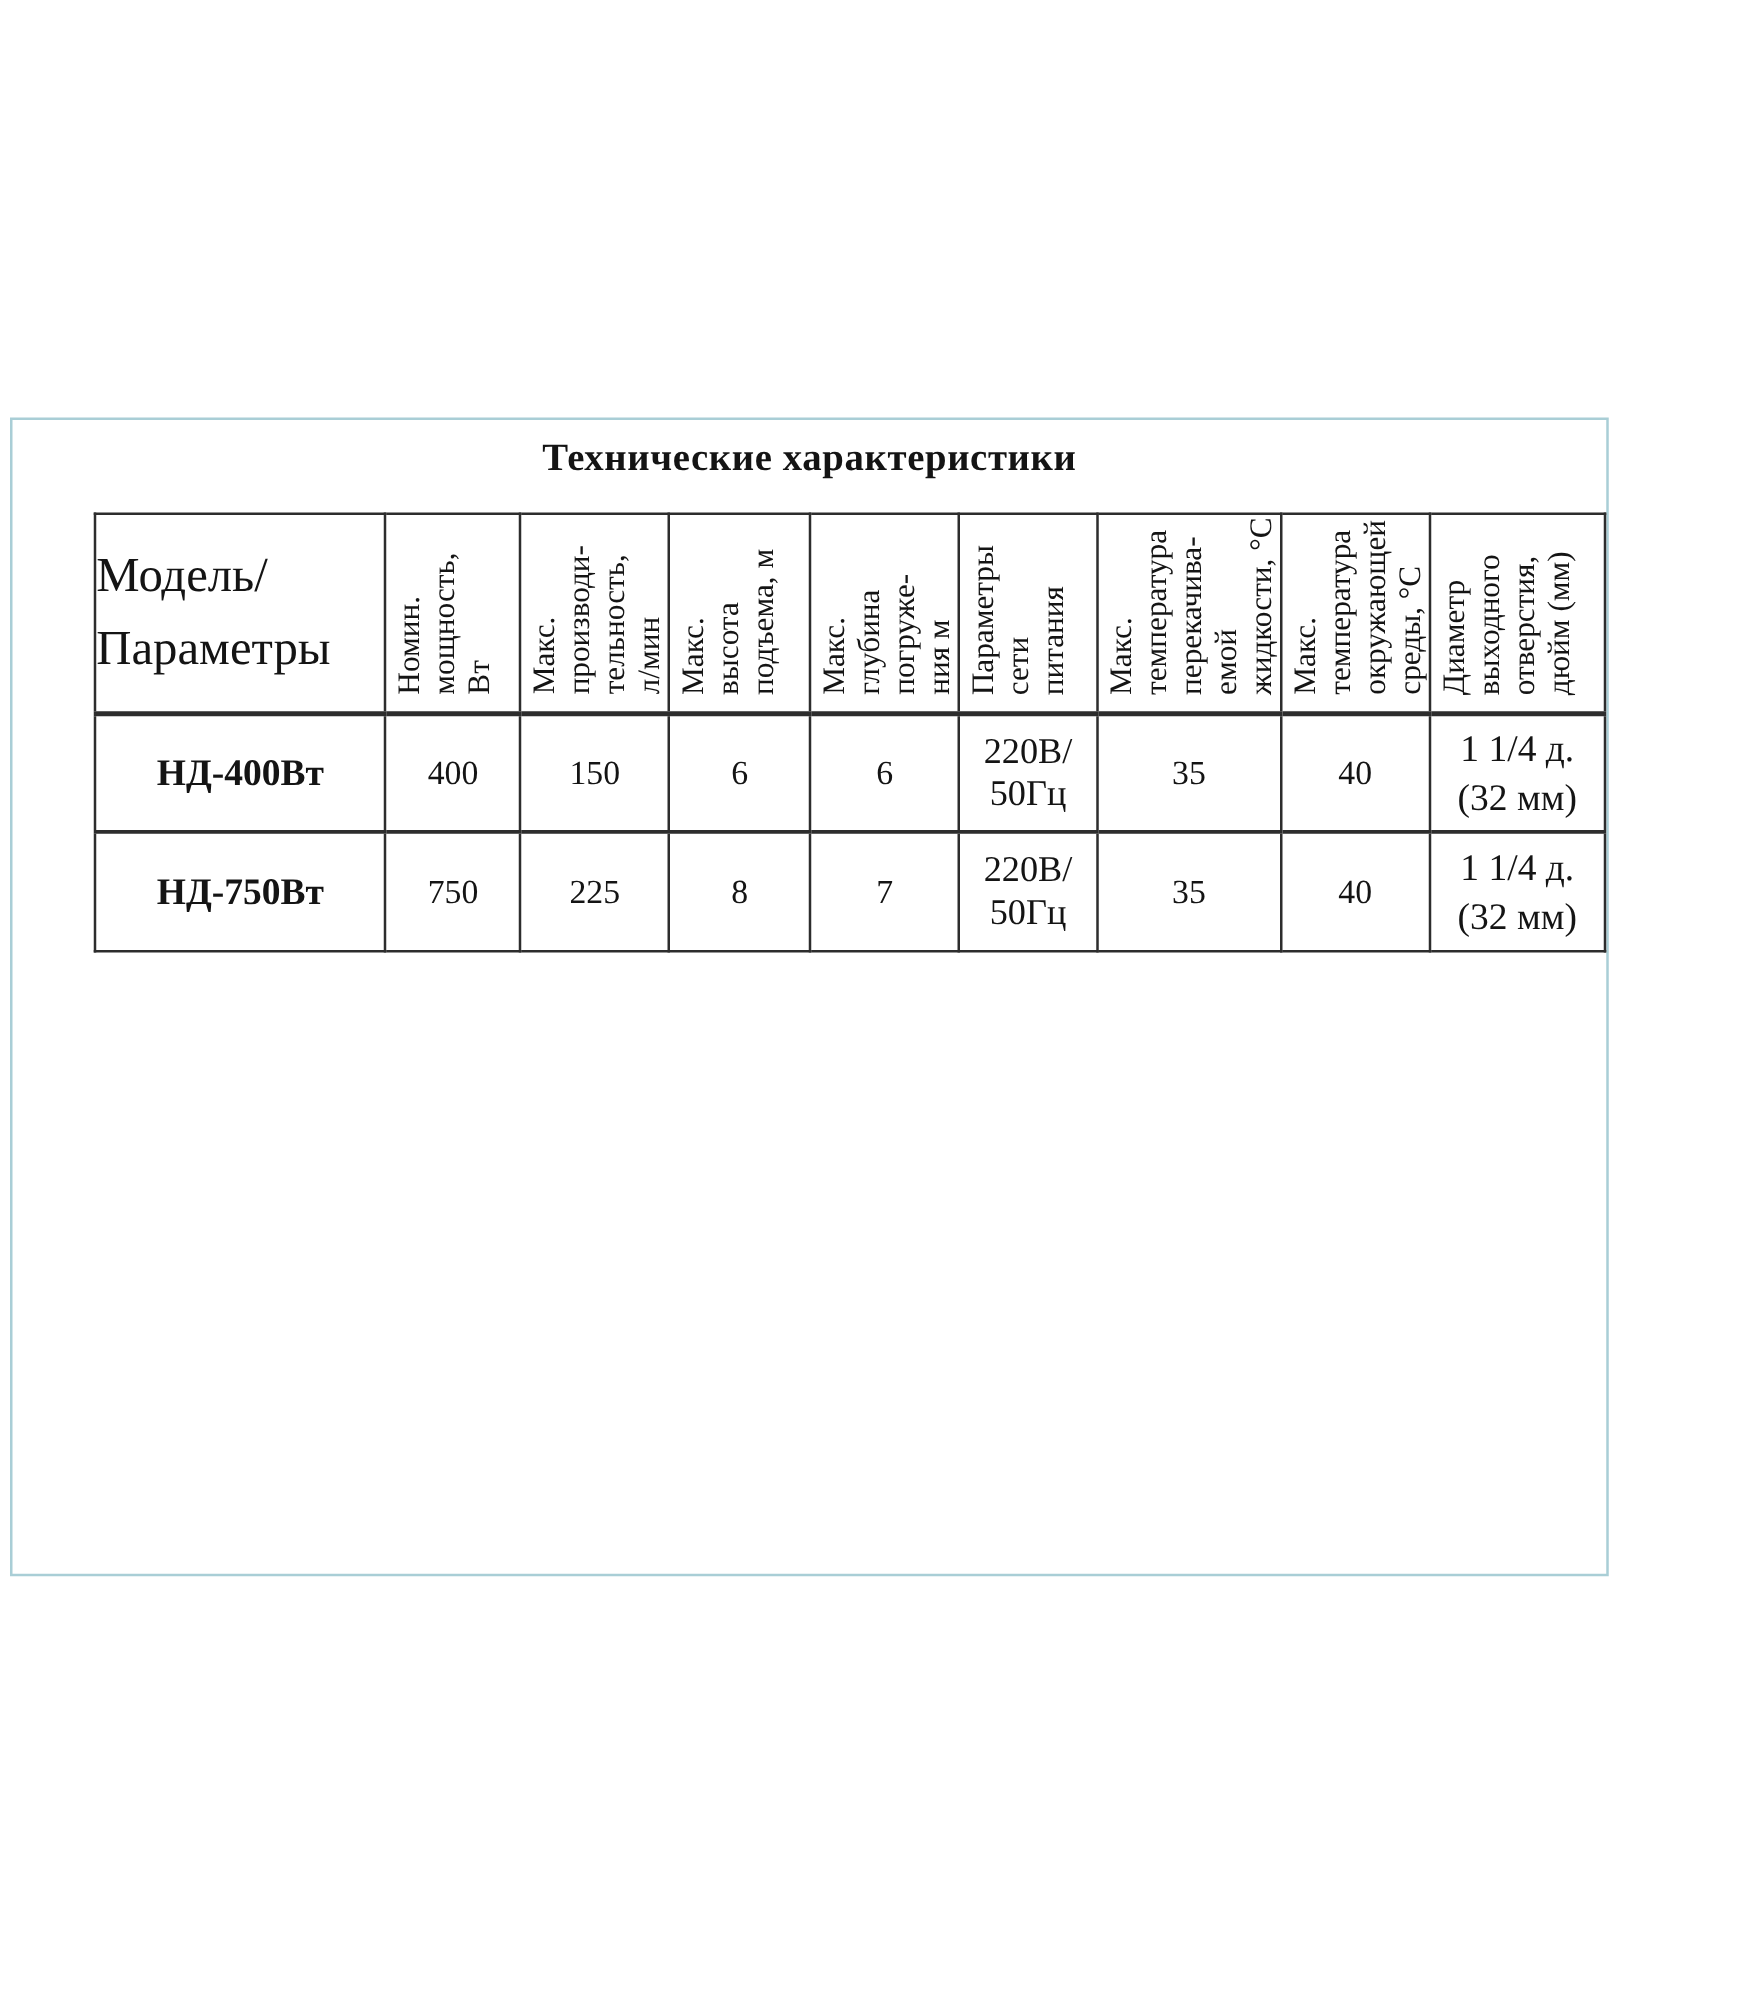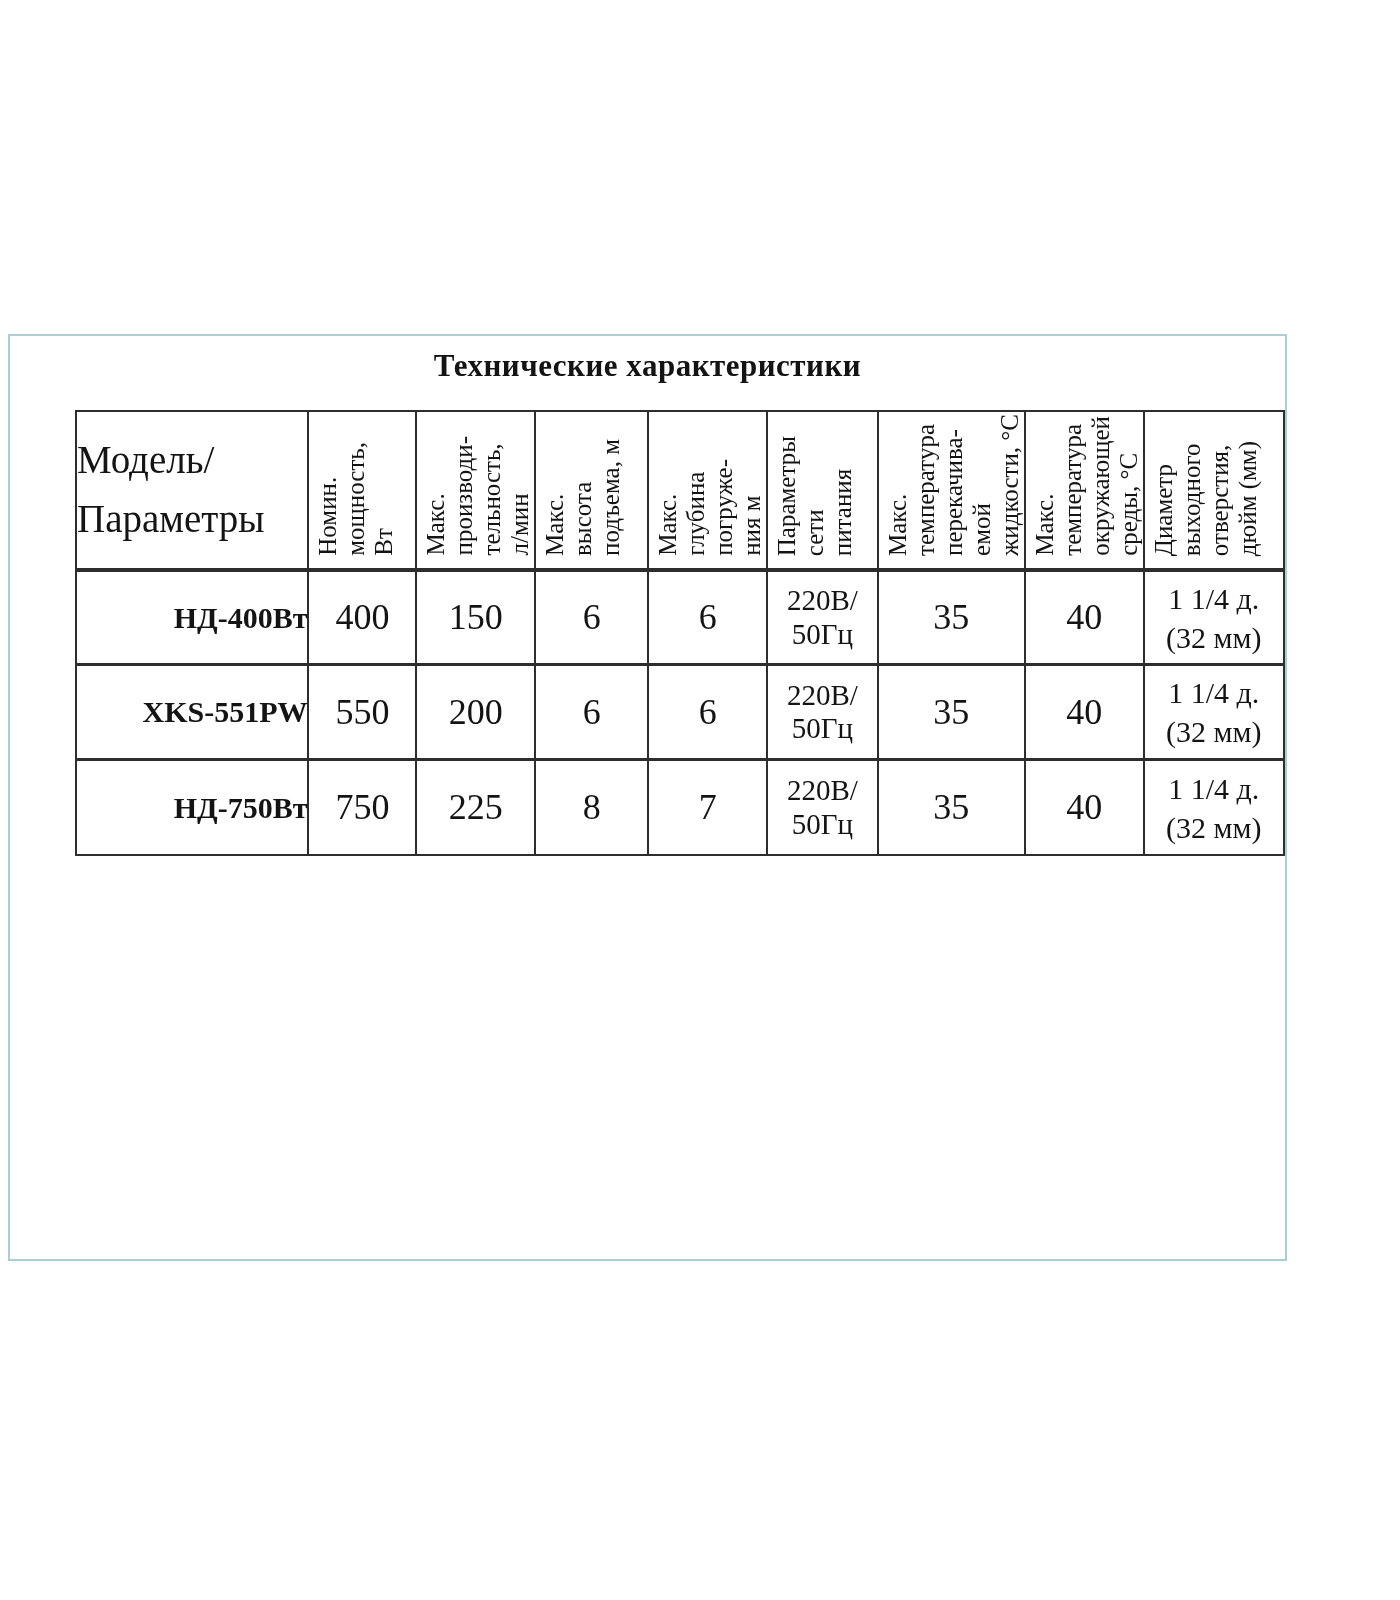--- a/index.html
+++ b/index.html
@@ -70,26 +70,26 @@
     writing-mode: vertical-rl;
     transform: rotate(180deg);
     white-space: pre-line;
     font-size: 25px;
     line-height: 1.12;
     margin: 2px 0 8px 5px;
   }
   td.val {
     text-align: center;
     vertical-align: middle;
-    font-size: 36px;
+    font-size: 27px;
     line-height: 1.3;
     white-space: pre-line;
   }
   td.model {
-    text-align: right;
+    text-align: center;
     vertical-align: middle;
     font-weight: bold;
     font-size: 30px;
     white-space: pre-line;
   }
   td.supply { font-size: 29px; line-height: 1.15; }
   td.outlet { font-size: 30px; line-height: 1.3; }
 </style>
 </head>
 <body>
@@ -153,33 +153,20 @@
         <td class="val">6</td>
         <td class="val">6</td>
         <td class="val supply">220В/
 50Гц</td>
         <td class="val">35</td>
         <td class="val">40</td>
         <td class="val outlet">1 1/4 д.
 (32 мм)</td>
       </tr>
       <tr>
-        <td class="model">XKS-551PW</td>
-        <td class="val">550</td>
-        <td class="val">200</td>
-        <td class="val">6</td>
-        <td class="val">6</td>
-        <td class="val supply">220В/
-50Гц</td>
-        <td class="val">35</td>
-        <td class="val">40</td>
-        <td class="val outlet">1 1/4 д.
-(32 мм)</td>
-      </tr>
-      <tr>
         <td class="model">НД-750Вт</td>
         <td class="val">750</td>
         <td class="val">225</td>
         <td class="val">8</td>
         <td class="val">7</td>
         <td class="val supply">220В/
 50Гц</td>
         <td class="val">35</td>
         <td class="val">40</td>
         <td class="val outlet">1 1/4 д.

